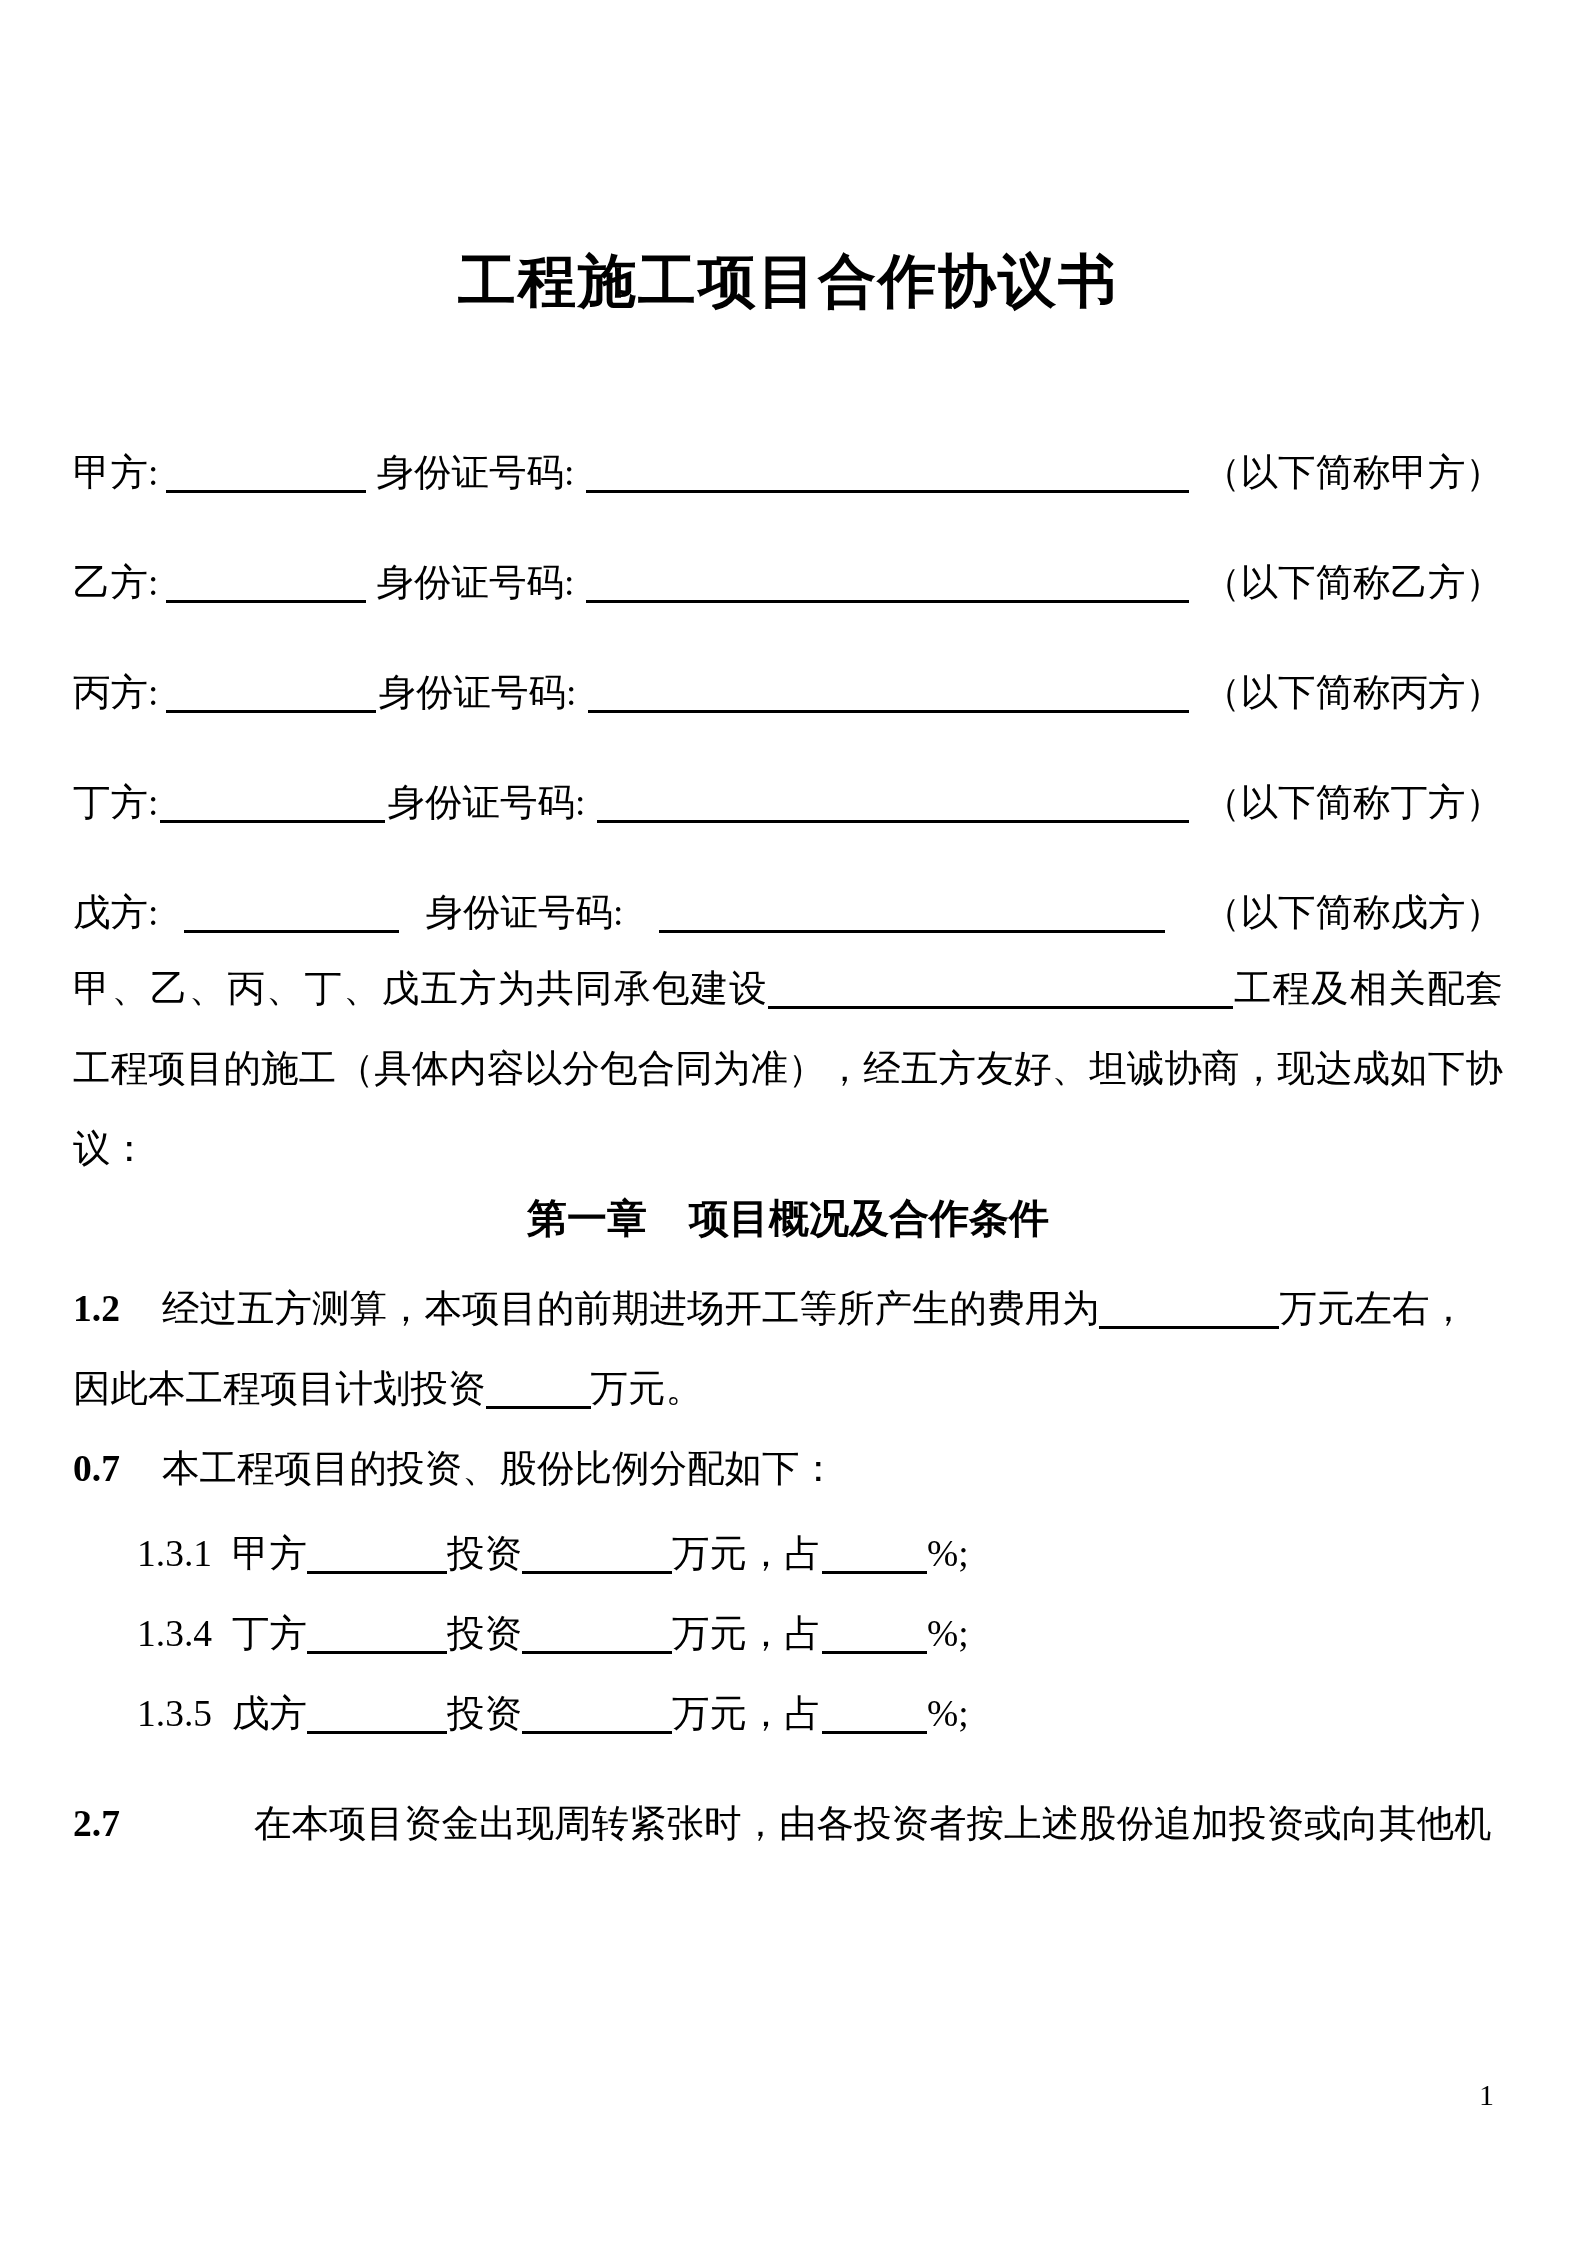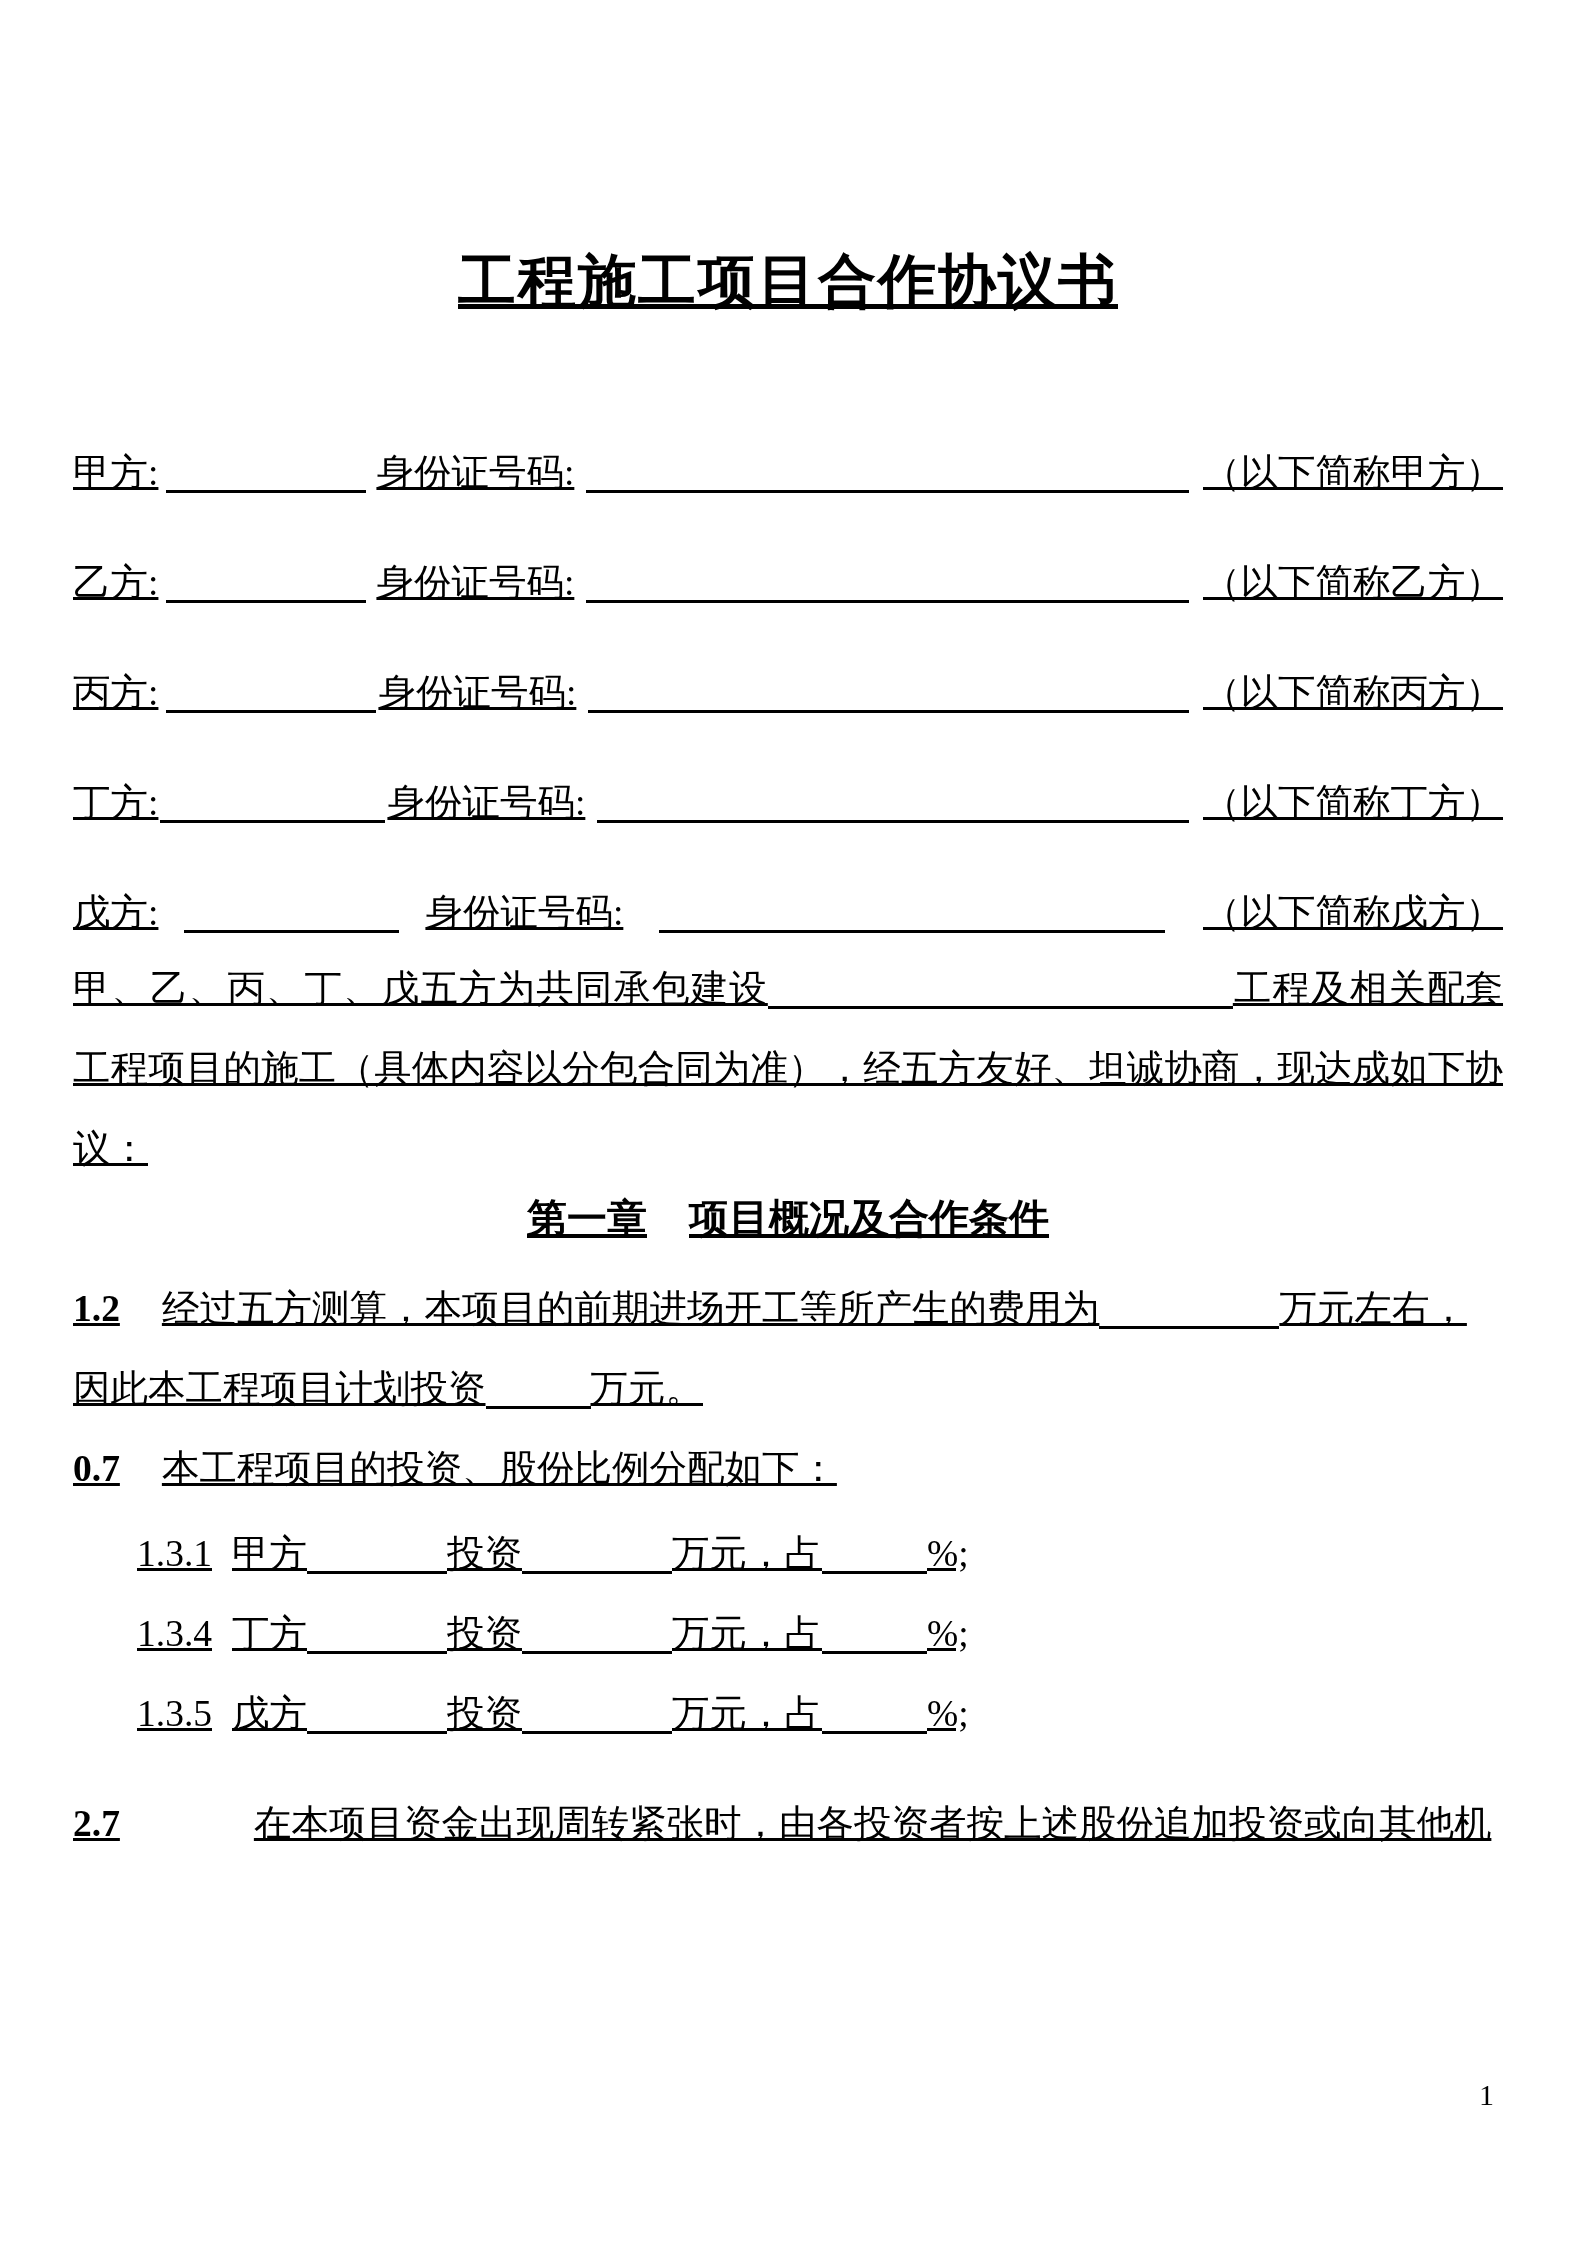--- a/index.html
+++ b/index.html
@@ -7,21 +7,20 @@
   .page {
     position: relative;
     width: 1586px;
     height: 2244px;
     background: #ffffff;
     color: #000000;
     font-family: "Liberation Serif", "DejaVu Serif", serif;
     font-size: 37.5px;
     padding: 0 83px 0 73px;
     overflow: hidden;
-    text-decoration: underline;
   }
   .doc-title {
     margin-top: 252px;
     text-align: center;
     font-size: 58px;
     font-weight: bold;
     line-height: 60px;
     letter-spacing: 2px;
   }
   .parties { margin-top: 138px; }

